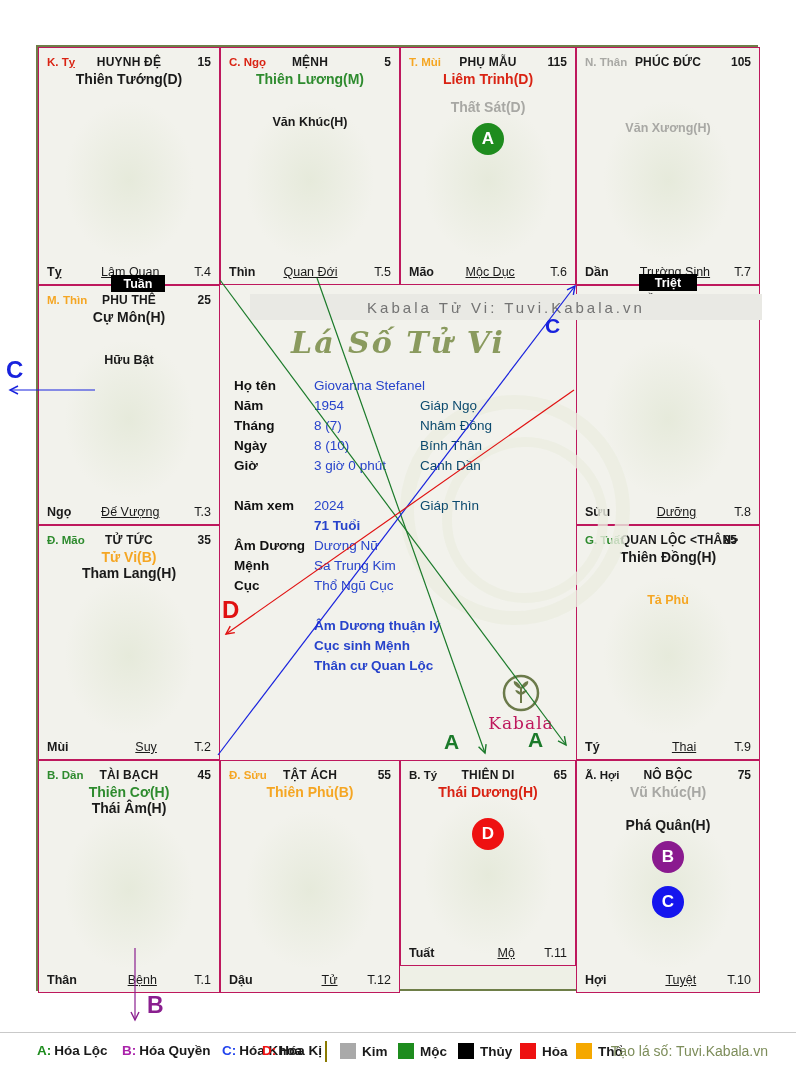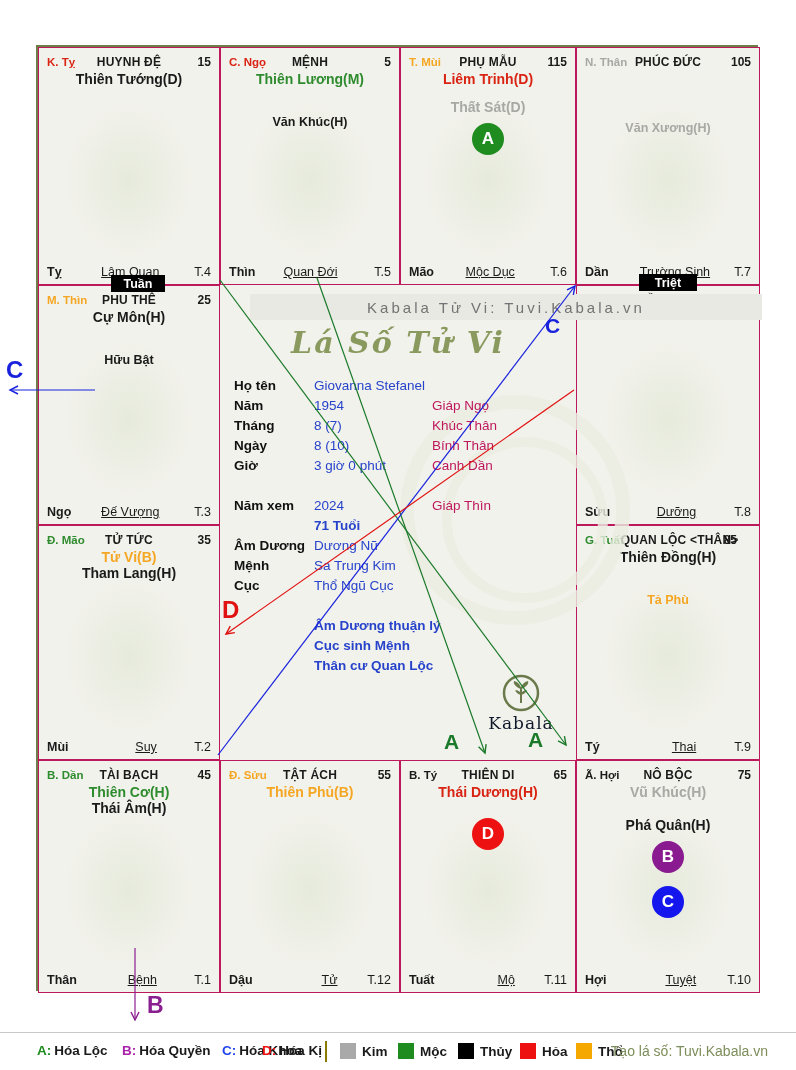--- a/index.html
+++ b/index.html
@@ -76,28 +76,28 @@
     display:flex; align-items:center; justify-content:center; white-space:nowrap;
   }
   #main-title {
     position:absolute; left:0; top:40px; width:356px; text-align:center; z-index:3;
     font-family:"DejaVu Serif", serif; font-style:italic; font-weight:bold;
     font-size:30px; color:#8a9a5e; letter-spacing:2px;
   }
   .info-row { position:absolute; left:0; width:356px; height:20px; font-size:13.5px; white-space:nowrap; z-index:3; }
   .info-row .lbl { position:absolute; left:14px; font-weight:bold; color:#111; }
   .info-row .v1  { position:absolute; left:94px;  color:#2743cb; }
-  .info-row .v2  { position:absolute; left:212px; color:#be185d; }
+  .info-row .v2  { position:absolute; left:200px; color:#0c4a6e; }
   .vbold { font-weight:bold; }
   .note-line { position:absolute; left:94px; font-size:13.5px; font-weight:bold; color:#2743cb; white-space:nowrap; z-index:3; }
   
   #kabala-logo { position:absolute; left:281px; top:388px; width:40px; height:40px; z-index:3; }
   #kabala-text {
     position:absolute; left:241px; top:428px; width:120px; text-align:center; z-index:3;
-    font-family:"DejaVu Serif", serif; font-size:17px; color:#0f172a; letter-spacing:1px;
+    font-family:"DejaVu Serif", serif; font-size:17px; color:#be185d; letter-spacing:1px;
   }
   
   #arrows { position:absolute; left:0; top:0; width:796px; height:1070px; z-index:6; pointer-events:none; }
   .arrow-label { position:absolute; z-index:7; font-weight:bold; pointer-events:none; }
   .al-green  { color:#1b7a2a; font-size:21px; }
   .al-blue   { color:#1822dd; font-size:21px; }
   .al-blue-big { color:#1822dd; font-size:24px; }
   .al-red    { color:#e01111; font-size:24px; }
   .al-purple { color:#8a1f8f; font-size:23px; }
   
@@ -265,21 +265,21 @@
       <span class="pnum">55</span>
     </div>
     <div class="star c-orange">Thiên Phủ(B)</div>
     <div class="cell-foot">
       <span class="chi">Dậu</span>
       <span class="van">Tử</span>
       <span class="tnum">T.12</span>
     </div>
   </div>
 
-  <div class="cell" style="left:362px;top:713px;width:176px;height:233px">
+  <div class="cell" style="left:362px;top:713px;width:176px;height:206px">
     <div class="wm"></div>
     <div class="cell-head">
       <span class="canchi c-black">B. Tý</span>
       <span class="palace">THIÊN DI</span>
       <span class="pnum">65</span>
     </div>
     <div class="star c-red">Thái Dương(H)</div>
     <div class="badge-circle bg-d" style="margin-top:18px">D</div>
     <div class="cell-foot">
       <span class="chi">Tuất</span>
@@ -315,21 +315,21 @@
       <span class="v1">Giovanna Stefanel</span>
     </div>
     <div class="info-row" style="top:113px">
       <span class="lbl">Năm</span>
       <span class="v1">1954</span>
       <span class="v2">Giáp Ngọ</span>
     </div>
     <div class="info-row" style="top:133px">
       <span class="lbl">Tháng</span>
       <span class="v1">8  (7)</span>
-      <span class="v2">Khúc Thân</span>
+      <span class="v2">Nhâm Đồng</span>
     </div>
     <div class="info-row" style="top:153px">
       <span class="lbl">Ngày</span>
       <span class="v1">8  (10)</span>
       <span class="v2">Bính Thân</span>
     </div>
     <div class="info-row" style="top:173px">
       <span class="lbl">Giờ</span>
       <span class="v1">3 giờ 0 phút</span>
       <span class="v2">Canh Dần</span>

